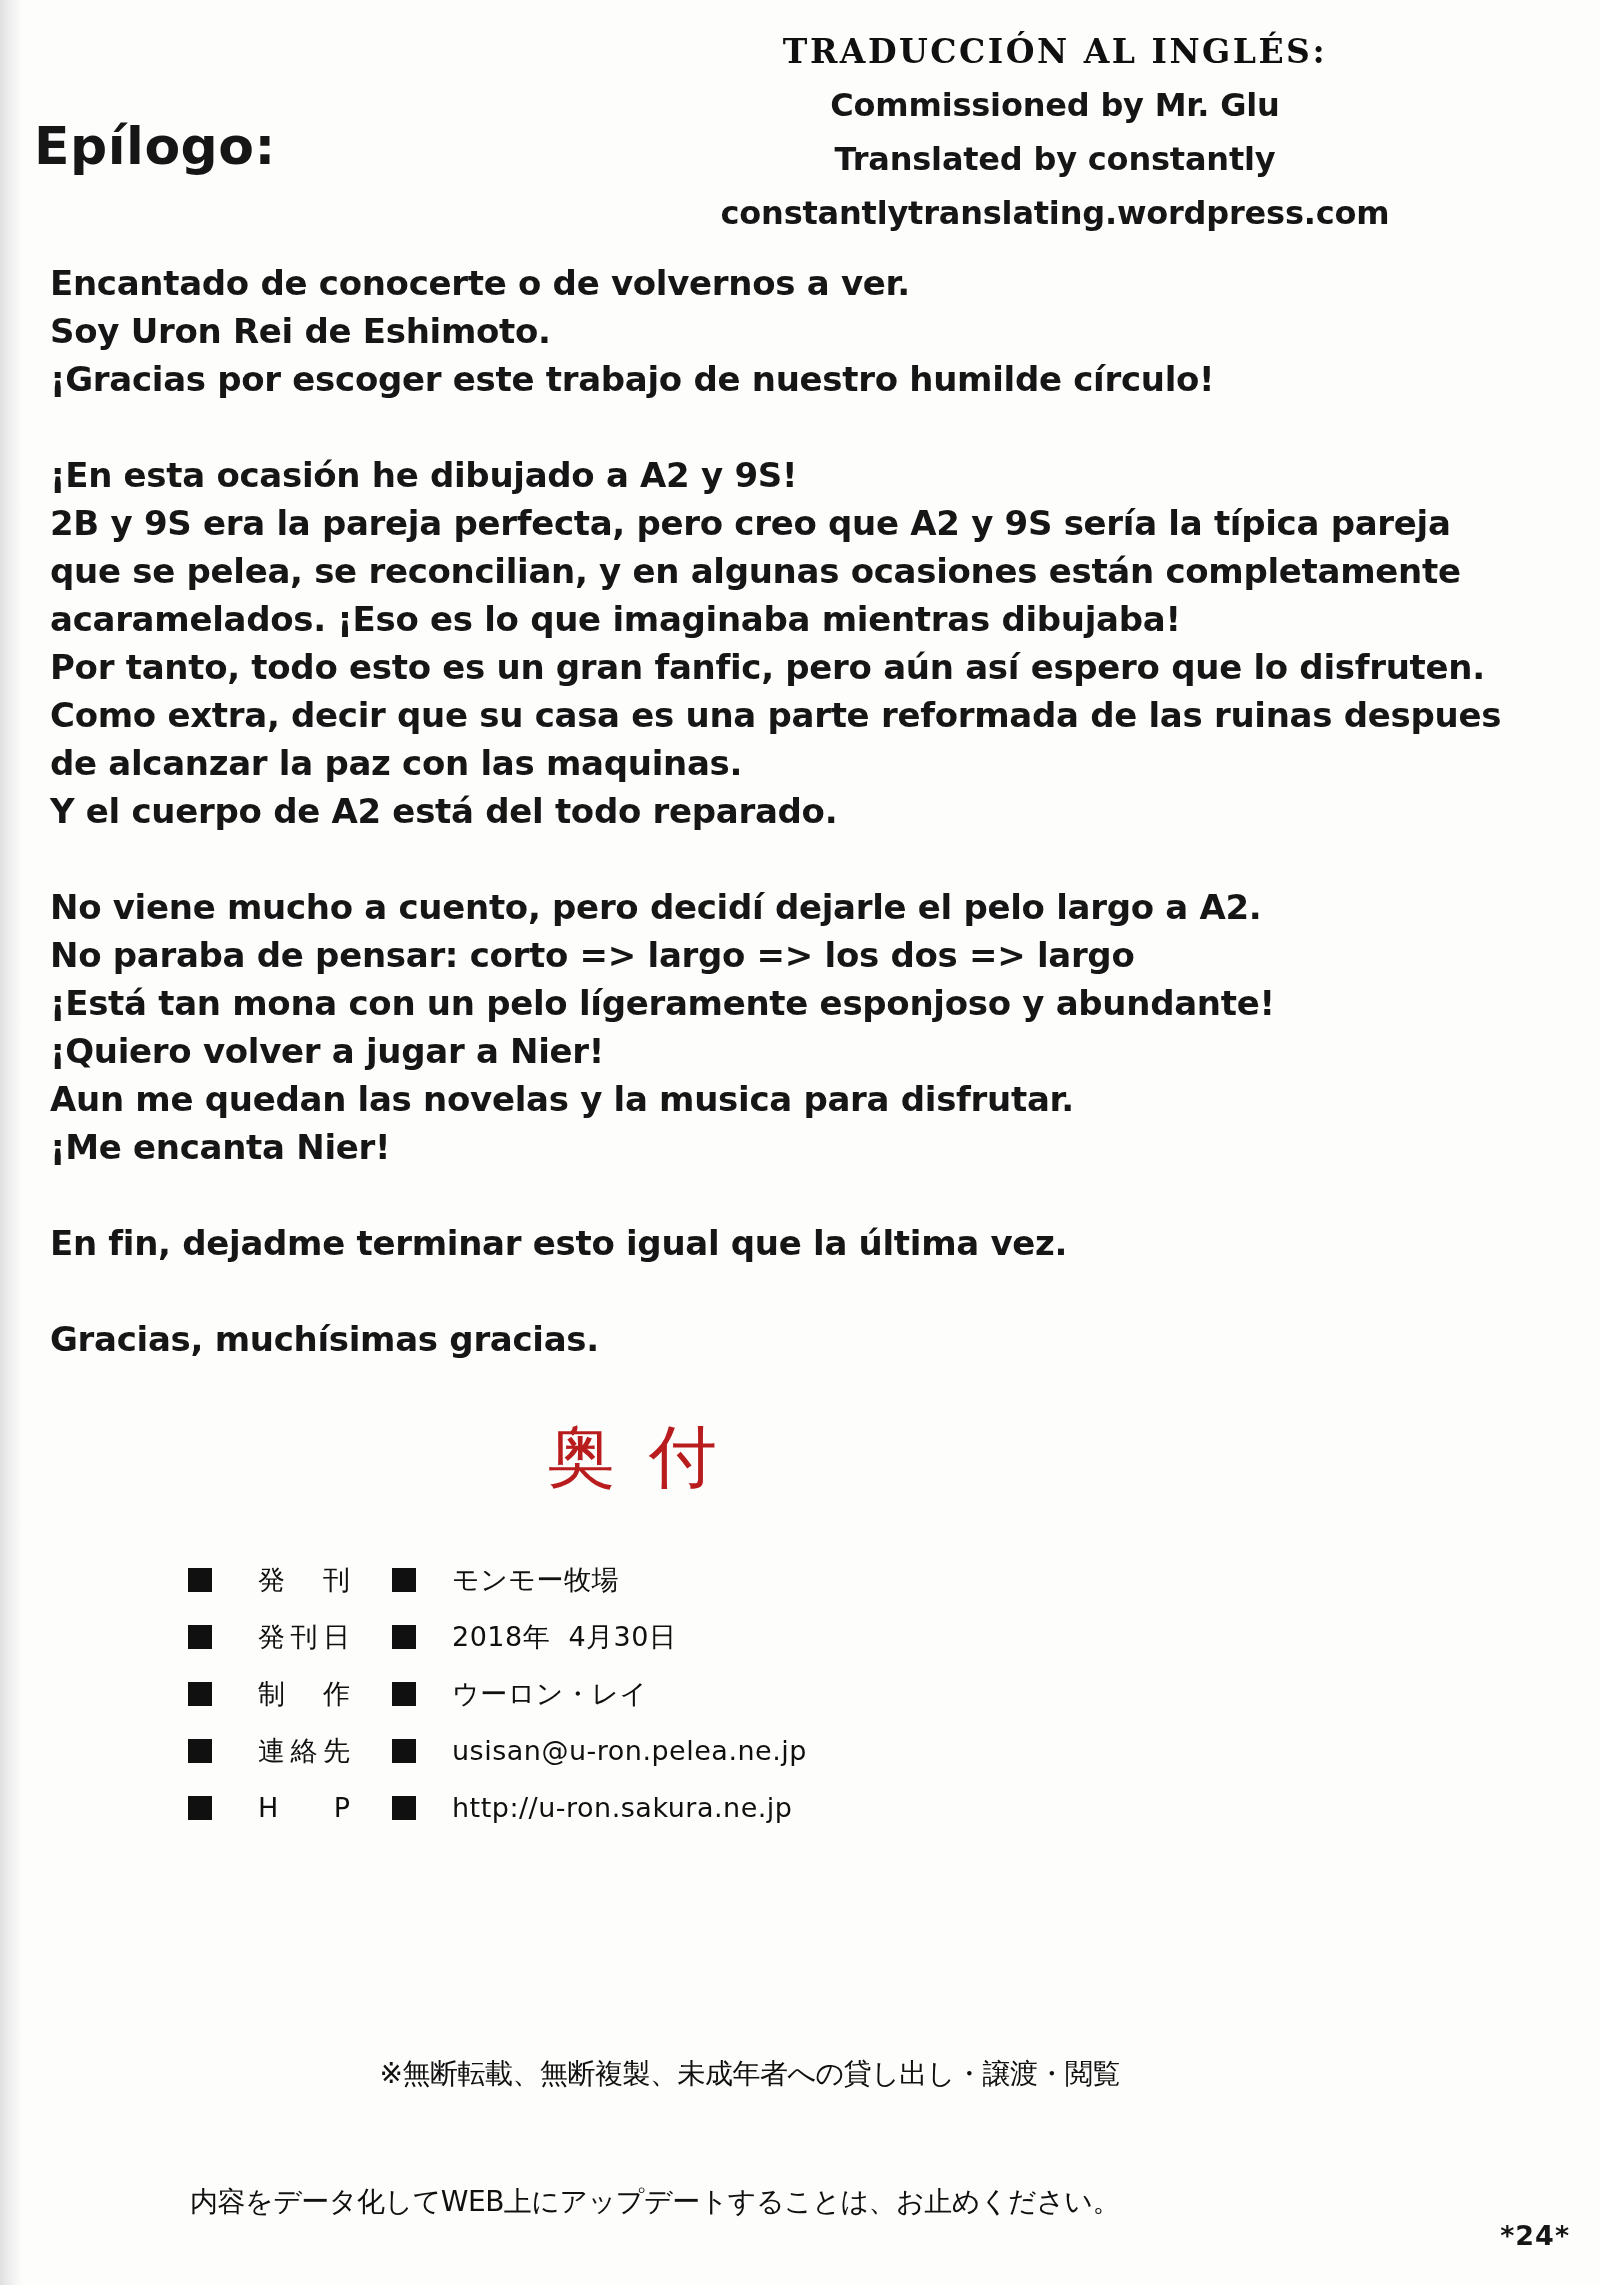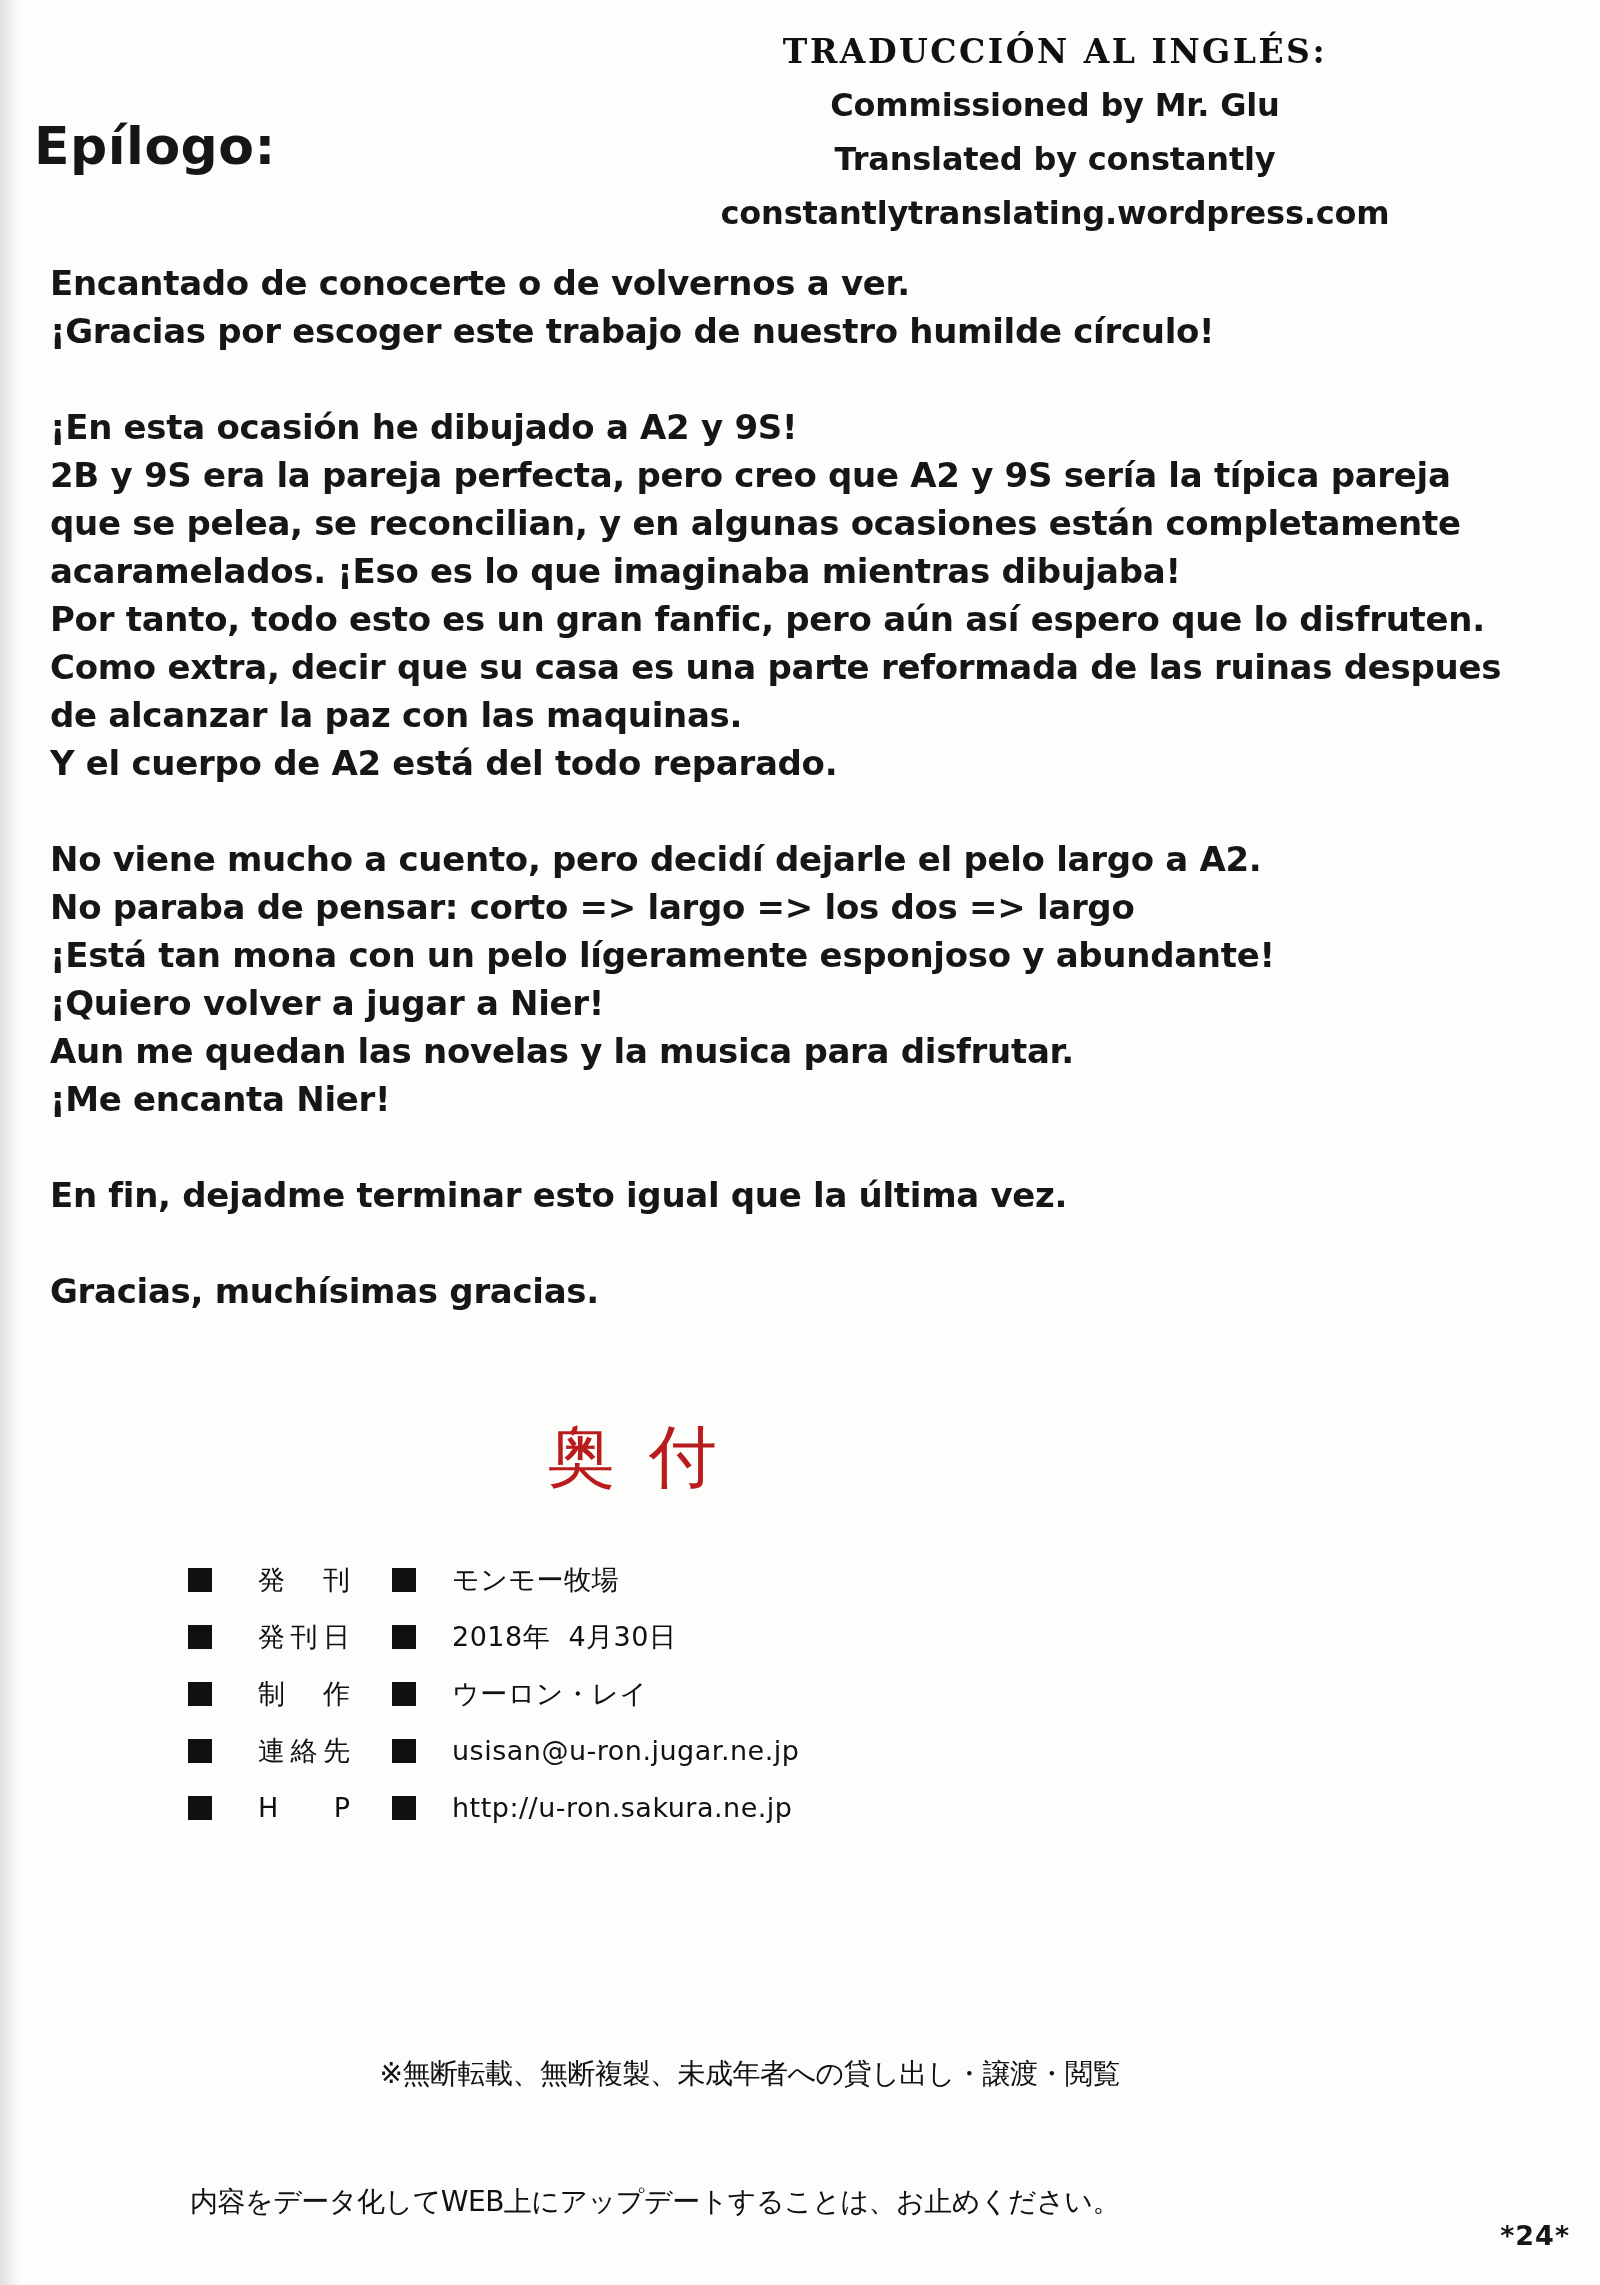--- a/index.html
+++ b/index.html
@@ -62,20 +62,21 @@
         <div class="credit-line">constantlytranslating.wordpress.com</div>
       </div>
   </div>
 
   <div class="epilogue-heading">Epílogo:</div>
 
   <div class="body-text">
 
       <div class="text-line">Encantado de conocerte o de volvernos a ver.</div>
 
+      <div class="text-line">Soy Uron Rei de Eshimoto.</div>
 
       <div class="text-line">¡Gracias por escoger este trabajo de nuestro humilde círculo!</div>
 
       <div class="text-line"></div>
 
       <div class="text-line">¡En esta ocasión he dibujado a A2 y 9S!</div>
 
       <div class="text-line">2B y 9S era la pareja perfecta, pero creo que A2 y 9S sería la típica pareja</div>
 
       <div class="text-line">que se pelea, se reconcilian, y en algunas ocasiones están completamente</div>
@@ -136,21 +137,21 @@
         <span class="sq"></span>
         <span class="colophon-label">制作</span>
         <span class="sq sq2"></span>
         <span class="colophon-value">ウーロン・レイ</span>
       </div>
 
       <div class="colophon-row">
         <span class="sq"></span>
         <span class="colophon-label">連絡先</span>
         <span class="sq sq2"></span>
-        <span class="colophon-value">usisan@u-ron.jugar.ne.jp</span>
+        <span class="colophon-value">usisan@u-ron.pelea.ne.jp</span>
       </div>
 
       <div class="colophon-row">
         <span class="sq"></span>
         <span class="colophon-label">H P</span>
         <span class="sq sq2"></span>
         <span class="colophon-value">http://u-ron.sakura.ne.jp</span>
       </div>
     </div>
 

